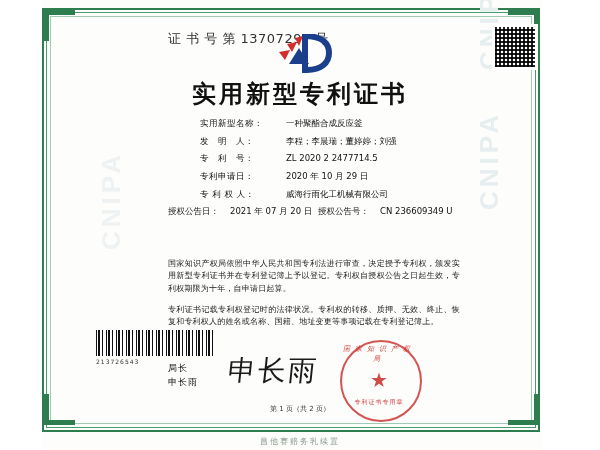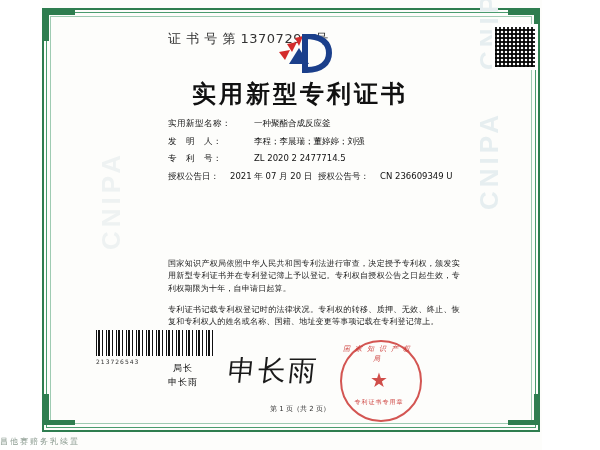--- a/index.html
+++ b/index.html
@@ -69,21 +69,21 @@
     font-size:24px;font-weight:bold;color:#111;letter-spacing:3px;
     font-family:"DejaVu Sans",sans-serif;
   }
 
   
   .fields{
     position:absolute;left:168px;top:118px;width:300px;
     font-size:8.5px;color:#222;line-height:1.25;
   }
   .row{display:flex;margin-bottom:7px;align-items:flex-start;}
-  .lbl{width:86px;flex:0 0 86px;letter-spacing:0.5px;color:#111;}
+  .lbl{width:86px;flex:0 0 86px;letter-spacing:0.5px;color:#111;margin-left:32px;}
   .val{flex:1;color:#111;word-break:break-all;}
   .row2{display:flex;margin-bottom:7px;}
   .half{flex:1;display:flex;}
   .lbl-s{width:62px;flex:0 0 62px;}
 
   
   .para{
     position:absolute;left:168px;width:292px;font-size:8px;color:#222;
     line-height:1.55;text-align:justify;letter-spacing:0.2px;
   }
@@ -95,21 +95,21 @@
     position:absolute;left:96px;top:330px;width:120px;height:26px;
     background:repeating-linear-gradient(90deg,#111 0 1px,#fff 1px 2px,#111 2px 4px,#fff 4px 6px,#111 6px 7px,#fff 7px 10px);
   }
   .barcode-no{
     position:absolute;left:96px;top:358px;font-size:6px;color:#333;letter-spacing:1px;
   }
 
   
   .sig-label{
     position:absolute;left:168px;top:362px;font-size:9px;color:#111;
-    line-height:1.5;letter-spacing:1px;text-align:center;
+    line-height:1.5;letter-spacing:1px;
   }
   .sig-hand{
     position:absolute;left:228px;top:352px;font-size:28px;color:#1a1a1a;
     font-family:"DejaVu Serif","Liberation Serif",serif;
     letter-spacing:2px;transform:skewX(-6deg);
   }
   
   .seal{
     position:absolute;left:340px;top:340px;width:78px;height:78px;
     border-radius:50%;border:2.5px solid #c9302c;opacity:0.82;
@@ -124,21 +124,21 @@
   }
   .seal-text-bot{
     position:absolute;left:340px;top:398px;width:78px;text-align:center;
     font-size:6px;color:#c9302c;letter-spacing:1px;opacity:0.9;
   }
   .page-no{
     position:absolute;left:0;right:0;top:404px;text-align:center;
     font-size:7px;color:#333;
   }
   .footer-note{
-    position:absolute;left:0;right:0;top:436px;text-align:left;
+    position:absolute;left:0;right:0;top:436px;text-align:center;
     font-size:8px;color:#8a9a8f;letter-spacing:2px;
   }
   .sidebar-left{
     position:absolute;left:0;top:0;width:42px;height:450px;background:#ffffff;
   }
   .sidebar-right{
     position:absolute;right:0;top:0;width:58px;height:450px;background:#ffffff;
   }
 </style>
 </head>
@@ -183,20 +183,28 @@
       <div class="val">一种聚酯合成反应釜</div>
     </div>
     <div class="row">
       <div class="lbl">发　明　人：</div>
       <div class="val">李程；李晨瑞；董婷婷；刘强</div>
     </div>
     <div class="row">
       <div class="lbl">专　利　号：</div>
       <div class="val">ZL 2020 2 2477714.5</div>
     </div>
+    <div class="row">
+      <div class="lbl">专利申请日：</div>
+      <div class="val">2020 年 10 月 29 日</div>
+    </div>
+    <div class="row">
+      <div class="lbl">专 利 权 人：</div>
+      <div class="val">威海行雨化工机械有限公司</div>
+    </div>
     <div class="row2">
       <div class="half">
         <div class="lbl-s">授权公告日：</div>
         <div class="val">2021 年 07 月 20 日</div>
       </div>
       <div class="half">
         <div class="lbl-s">授权公告号：</div>
         <div class="val">CN 236609349 U</div>
       </div>
     </div>

